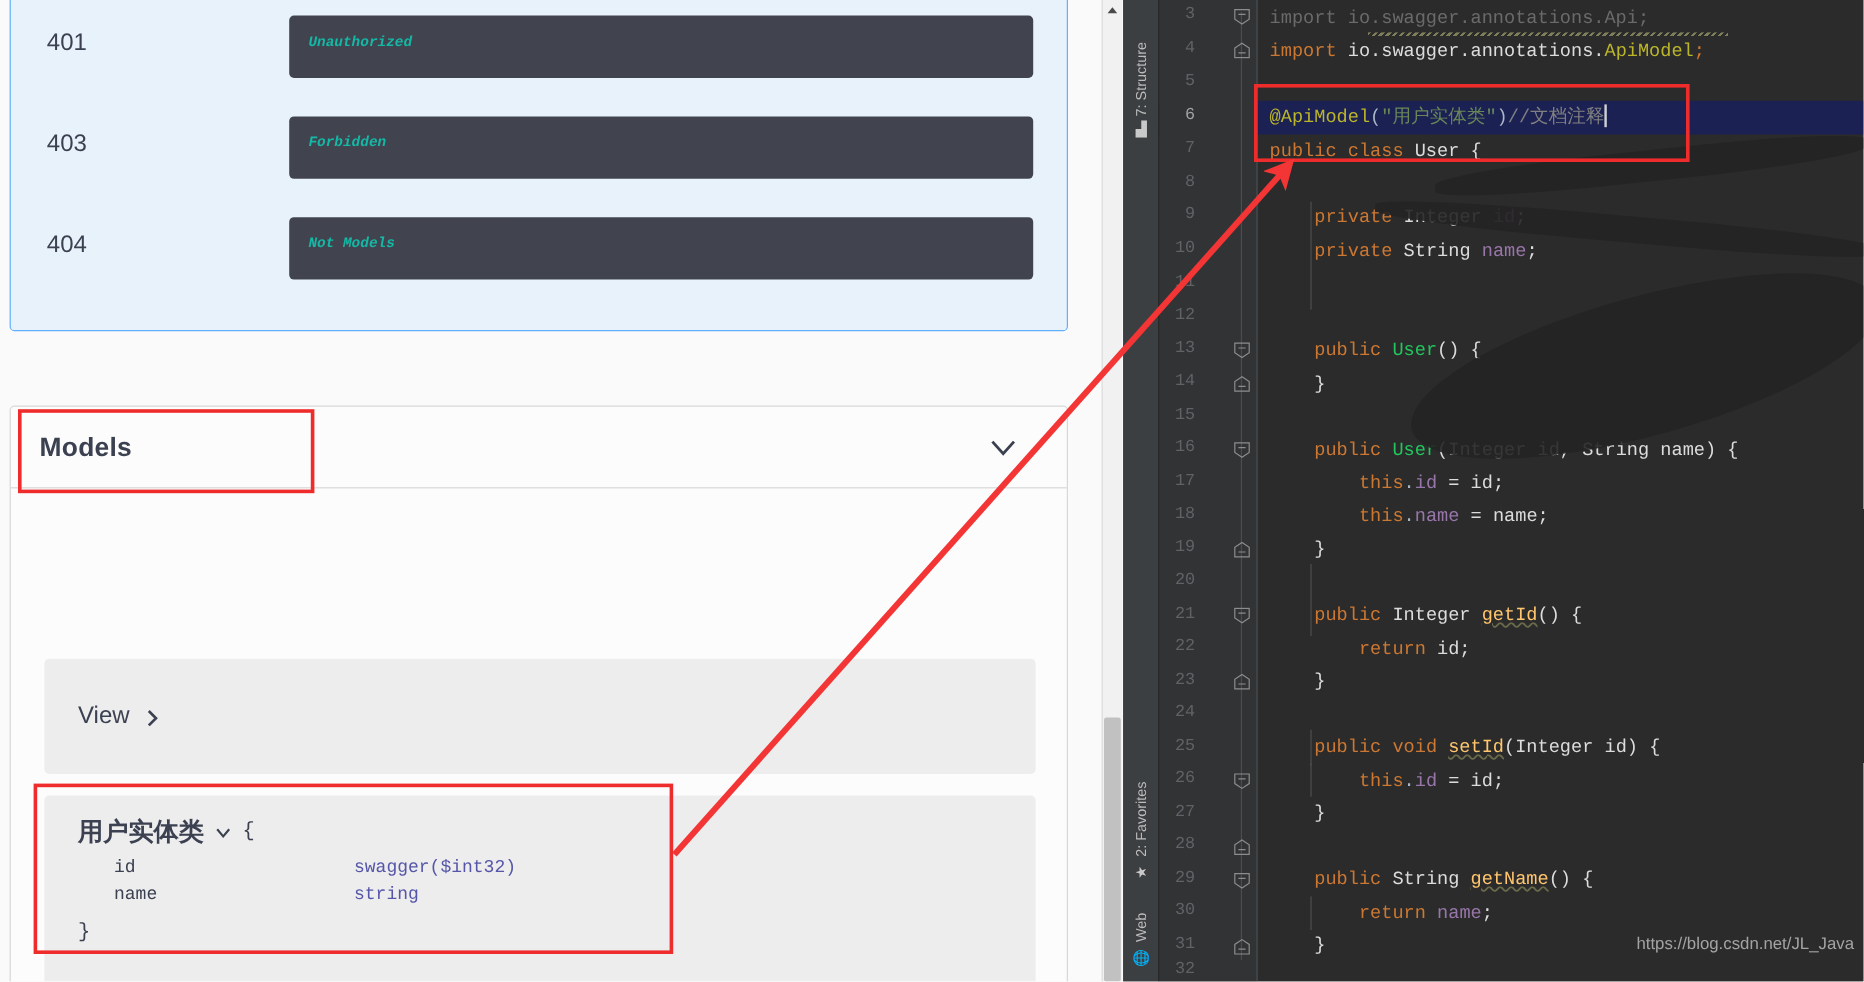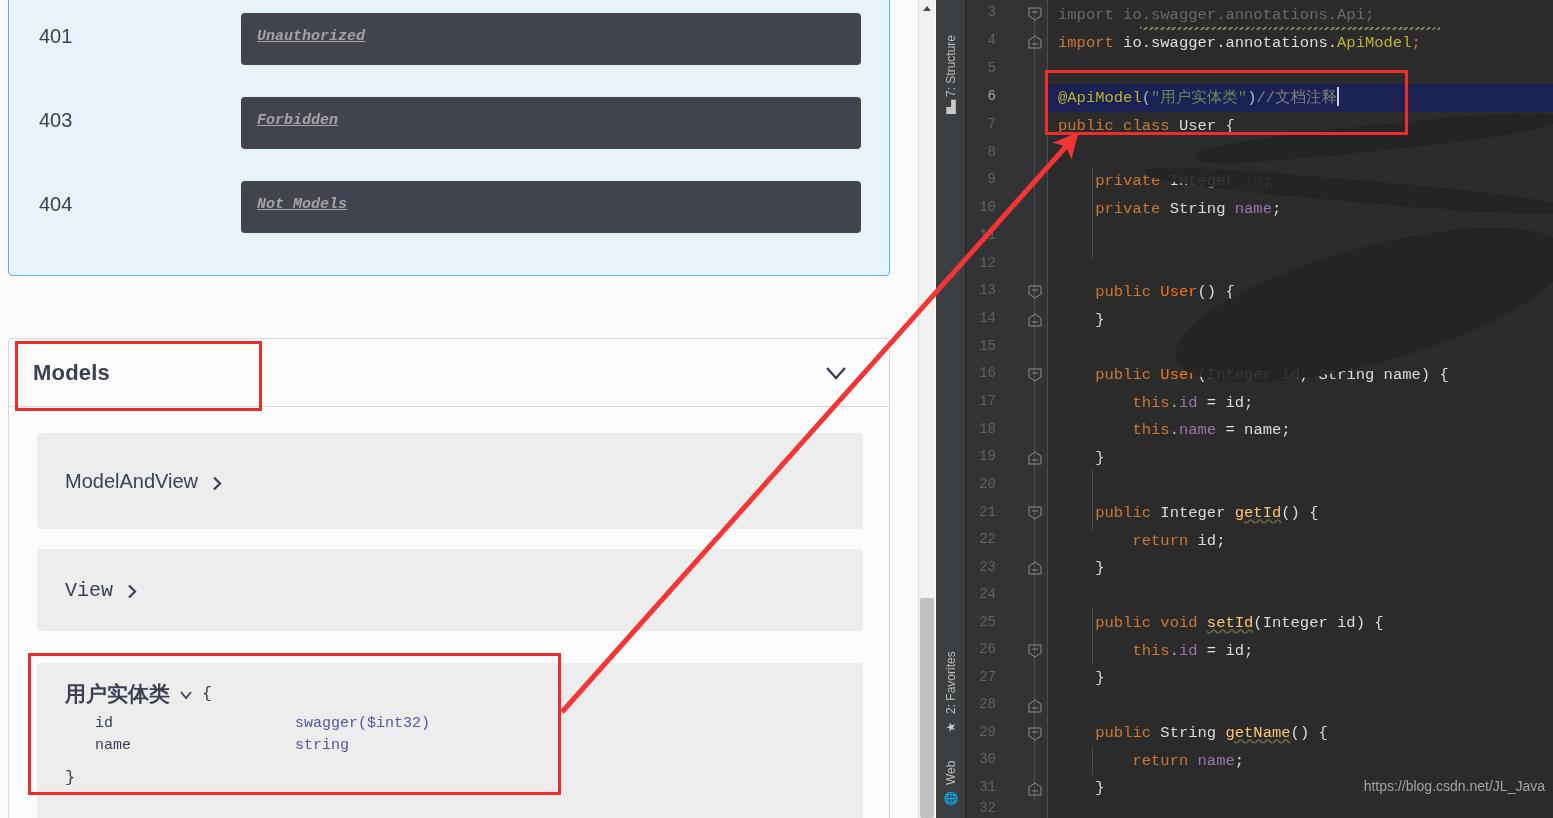--- a/index.html
+++ b/index.html
@@ -34,24 +34,23 @@
     font-family: "Liberation Sans", sans-serif;
     font-weight: 400;
   }
   .resp-desc {
     position: absolute; left: 232px; top: 0;
     width: 620px; height: 52px;
     background: #41444e; border-radius: 4px;
   }
   .resp-desc span {
     position: absolute; left: 16px; top: 15px;
-    color: #a3a3a3; font-size: 15px;
+    color: #14b8a6; font-size: 12px;
     font-style: italic; font-weight: bold;
     font-family: "Liberation Mono", monospace;
-    text-decoration: underline;
   }
 
   
   .models-wrap {
     position: absolute; left: 8px; top: 338px;
     width: 882px; height: 520px;
     background: #fcfcfc;
     border: 1px solid #d8d8d8;
     border-radius: 4px;
   }
@@ -73,21 +72,21 @@
   }
   .chev-down svg { display: block; }
 
   .model-card {
     position: absolute; left: 28px;
     width: 826px;
     background: #ededed;
     border-radius: 4px;
   }
   #model-modelandview { top: 94px; height: 96px; }
-  #model-view        { top: 210px; height: 82px; font-family: Liberation Mono, monospace; }
+  #model-view        { top: 210px; height: 96px; }
   #model-user        { top: 324px; height: 180px; }
 
   .model-label {
     position: absolute; left: 28px; top: 50%;
     transform: translateY(-50%);
     font-size: 20px; color: #3b4151;
     display: flex; align-items: center; gap: 14px;
   }
   .chev-right { display: inline-block; width: 10px; height: 16px; }
 
@@ -225,21 +224,21 @@
     position: absolute; left: 0; top: 0;
     width: 587px; height: 28px;
     background: #1b2153;
   }
   .indent-guide {
     position: absolute; width: 1px; background: #4b4e50;
   }
 
   
   .kw   { color: #cc7832; }
-  .cls  { color: #f97316; }
+  .cls  { color: #22c55e; }
   .fld  { color: #9876aa; }
   .mth  { color: #ffc66d; }
   .ann  { color: #bbb529; }
   .str  { color: #6a8759; }
   .cmt  { color: #808080; }
   .dim  { color: #6a6a6a; }
   .plain{ color: #a9b7c6; }
   .white{ color: #dcdcdc; }
 
   .squiggle {
@@ -308,30 +307,20 @@
     <div class="models-wrap">
       <div class="models-header">
         <span class="models-title">Models</span>
         <span class="chev-down">
           <svg width="30" height="20" viewBox="0 0 30 20">
             <polyline points="6,5 15,15 24,5" fill="none" stroke="#3b4151" stroke-width="2.4"></polyline>
           </svg>
         </span>
       </div>
 
-      <div class="model-card" id="model-modelandview">
-        <div class="model-label">
-          <span>ModelAndView</span>
-          <span class="chev-right">
-            <svg width="10" height="16" viewBox="0 0 10 16">
-              <polyline points="2,2 8,8 2,14" fill="none" stroke="#3b4151" stroke-width="2.2"></polyline>
-            </svg>
-          </span>
-        </div>
-      </div>
 
       <div class="model-card" id="model-view">
         <div class="model-label">
           <span>View</span>
           <span class="chev-right">
             <svg width="10" height="16" viewBox="0 0 10 16">
               <polyline points="2,2 8,8 2,14" fill="none" stroke="#3b4151" stroke-width="2.2"></polyline>
             </svg>
           </span>
         </div>

